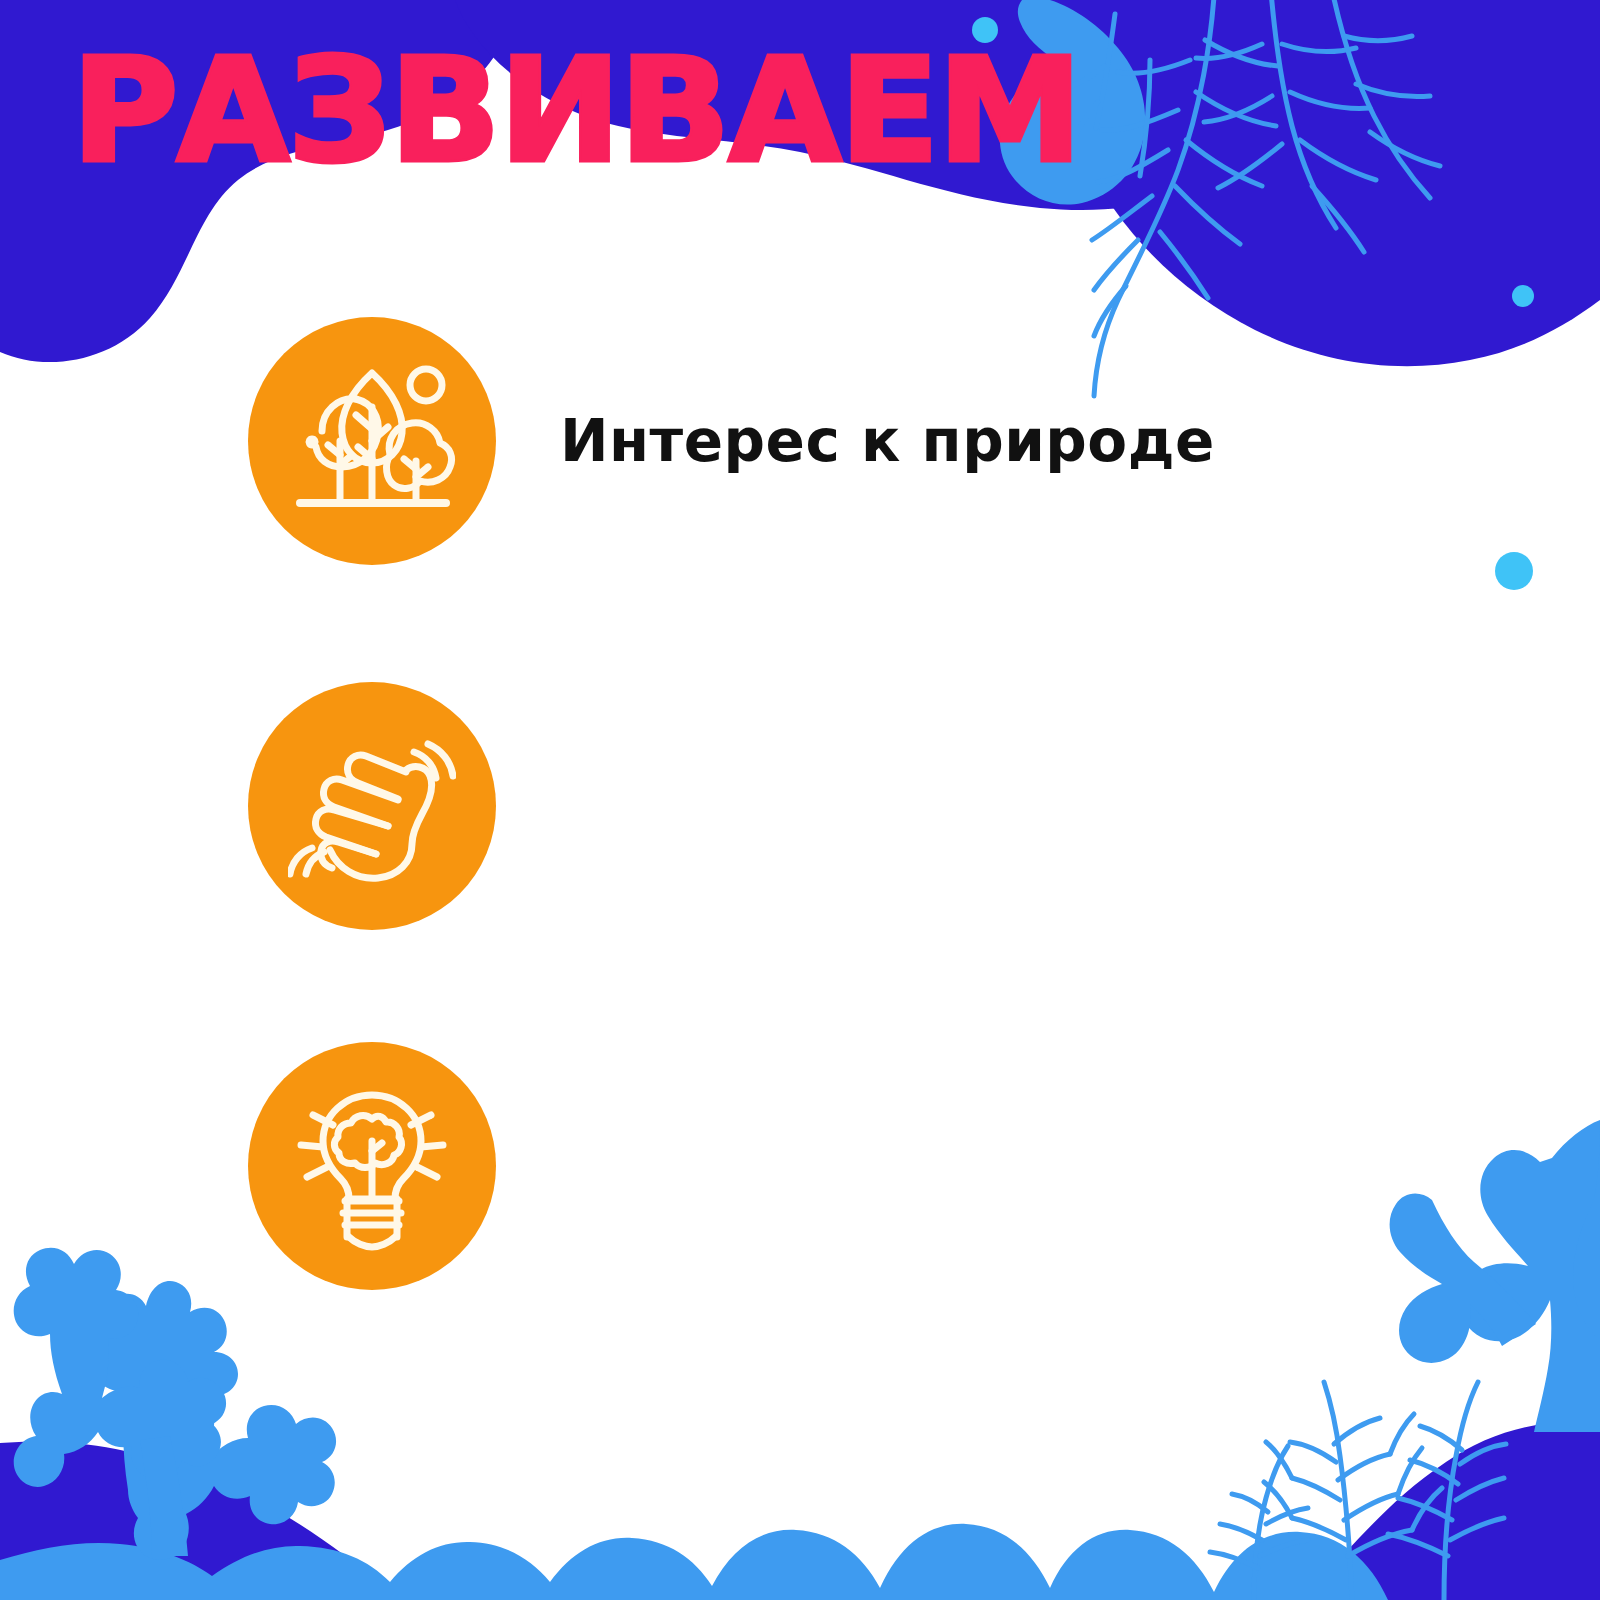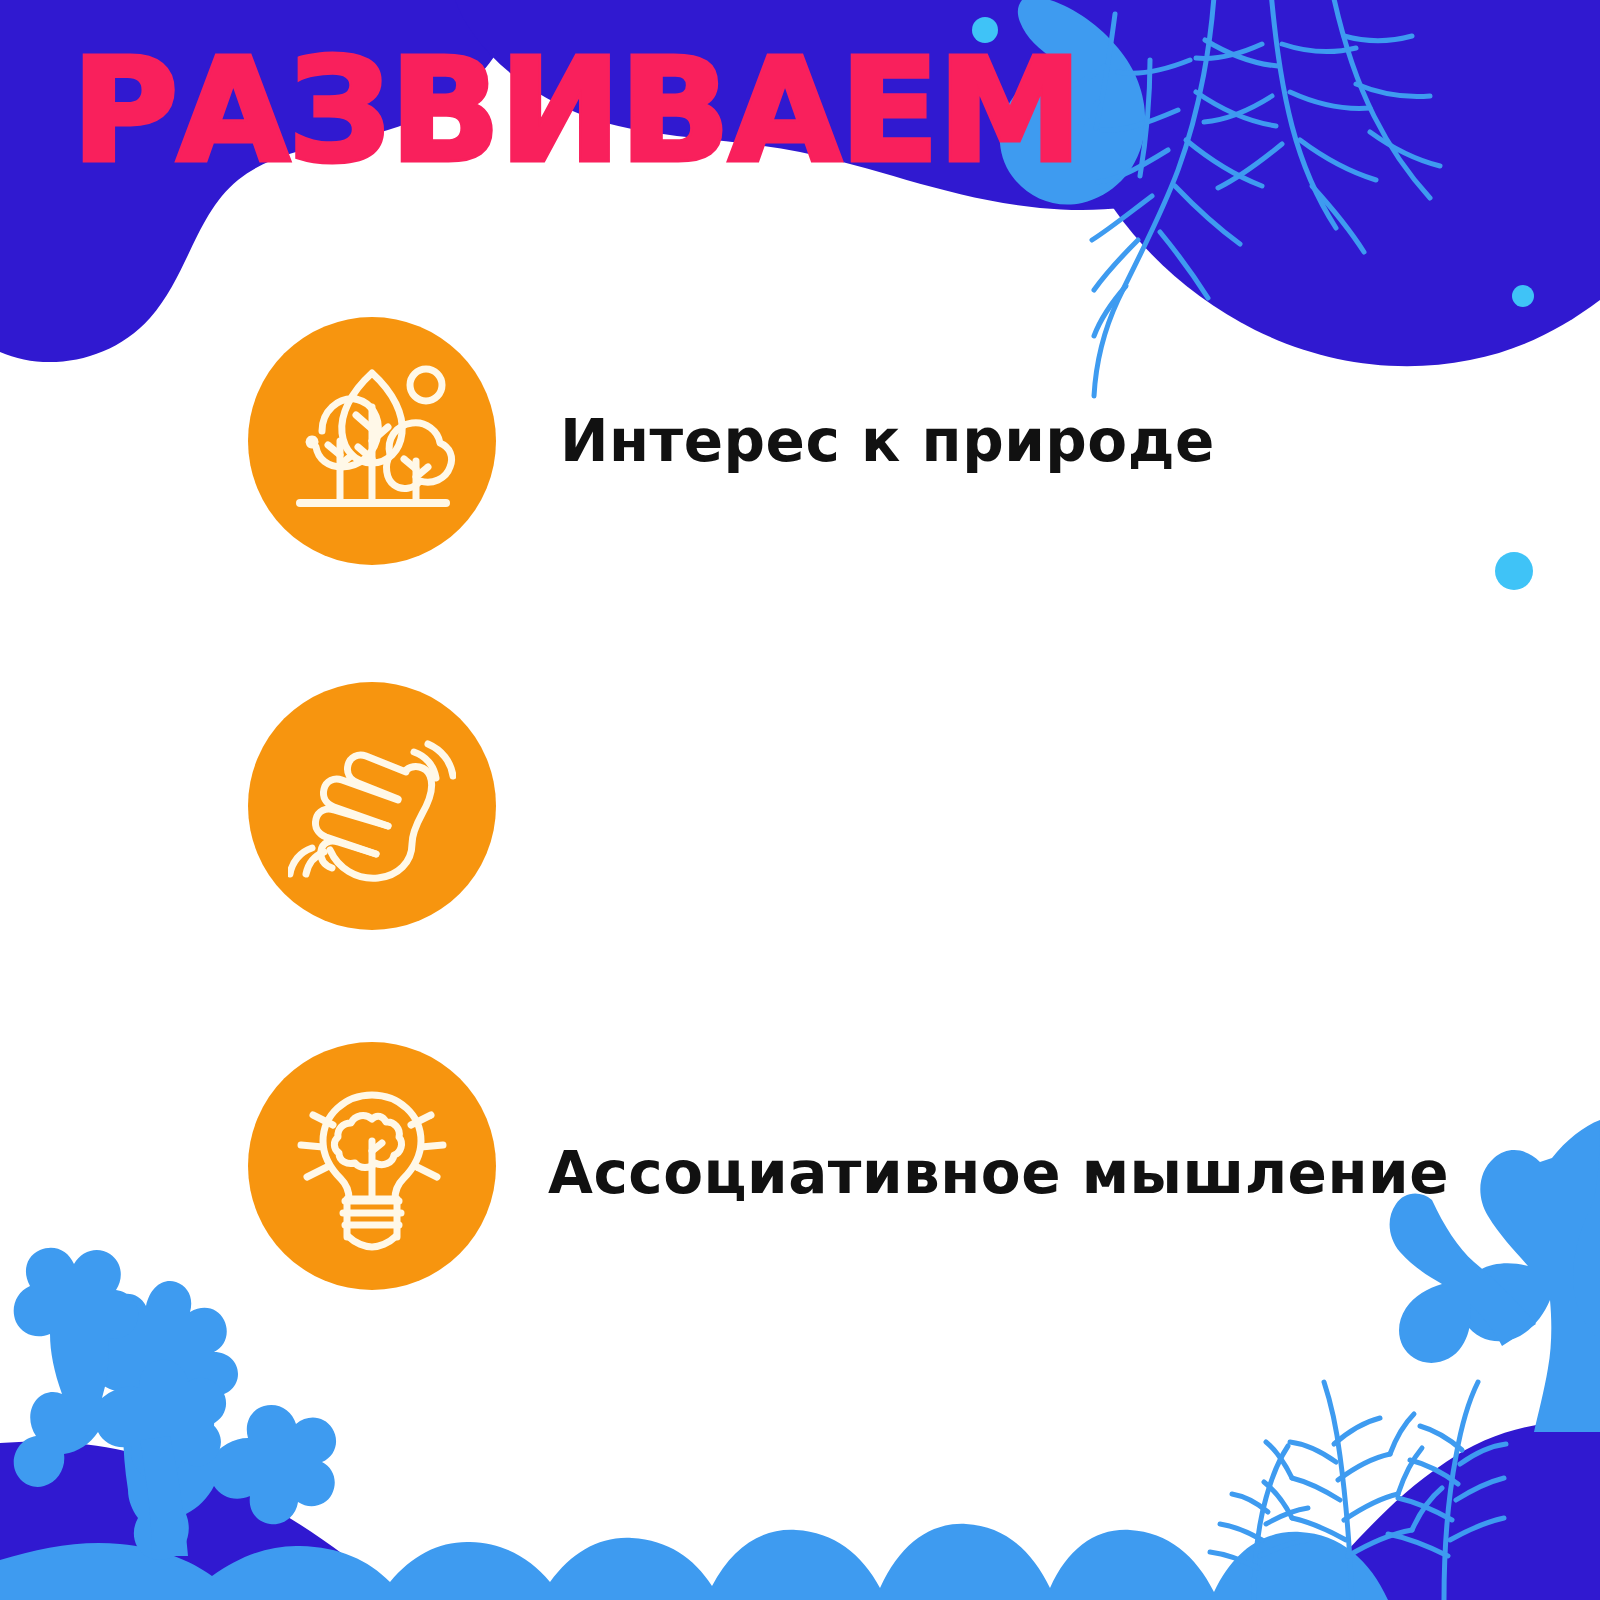--- a/index.html
+++ b/index.html
@@ -265,21 +265,20 @@
 
           <path d="M26,34 L46,44"></path>
           <path d="M14,64 L36,66"></path>
           <path d="M20,96 L40,86"></path>
 
           <path d="M144,34 L124,44"></path>
           <path d="M156,64 L134,66"></path>
           <path d="M150,96 L130,86"></path>
         </svg>
       </div>
-      <div class="feature-label">Ассоциативное мышление</div>
     </div>
   </div>
 
   <svg id="decor-front" class="layer" viewBox="0 0 1600 1600">
 
     <circle cx="1523" cy="296" r="11" fill="#3FC3F7"></circle>
     <circle cx="1514" cy="571" r="19" fill="#3FC3F7"></circle>
 
     <path fill="#3019D0" d="M0,1443
          C70,1437 130,1448 190,1470

